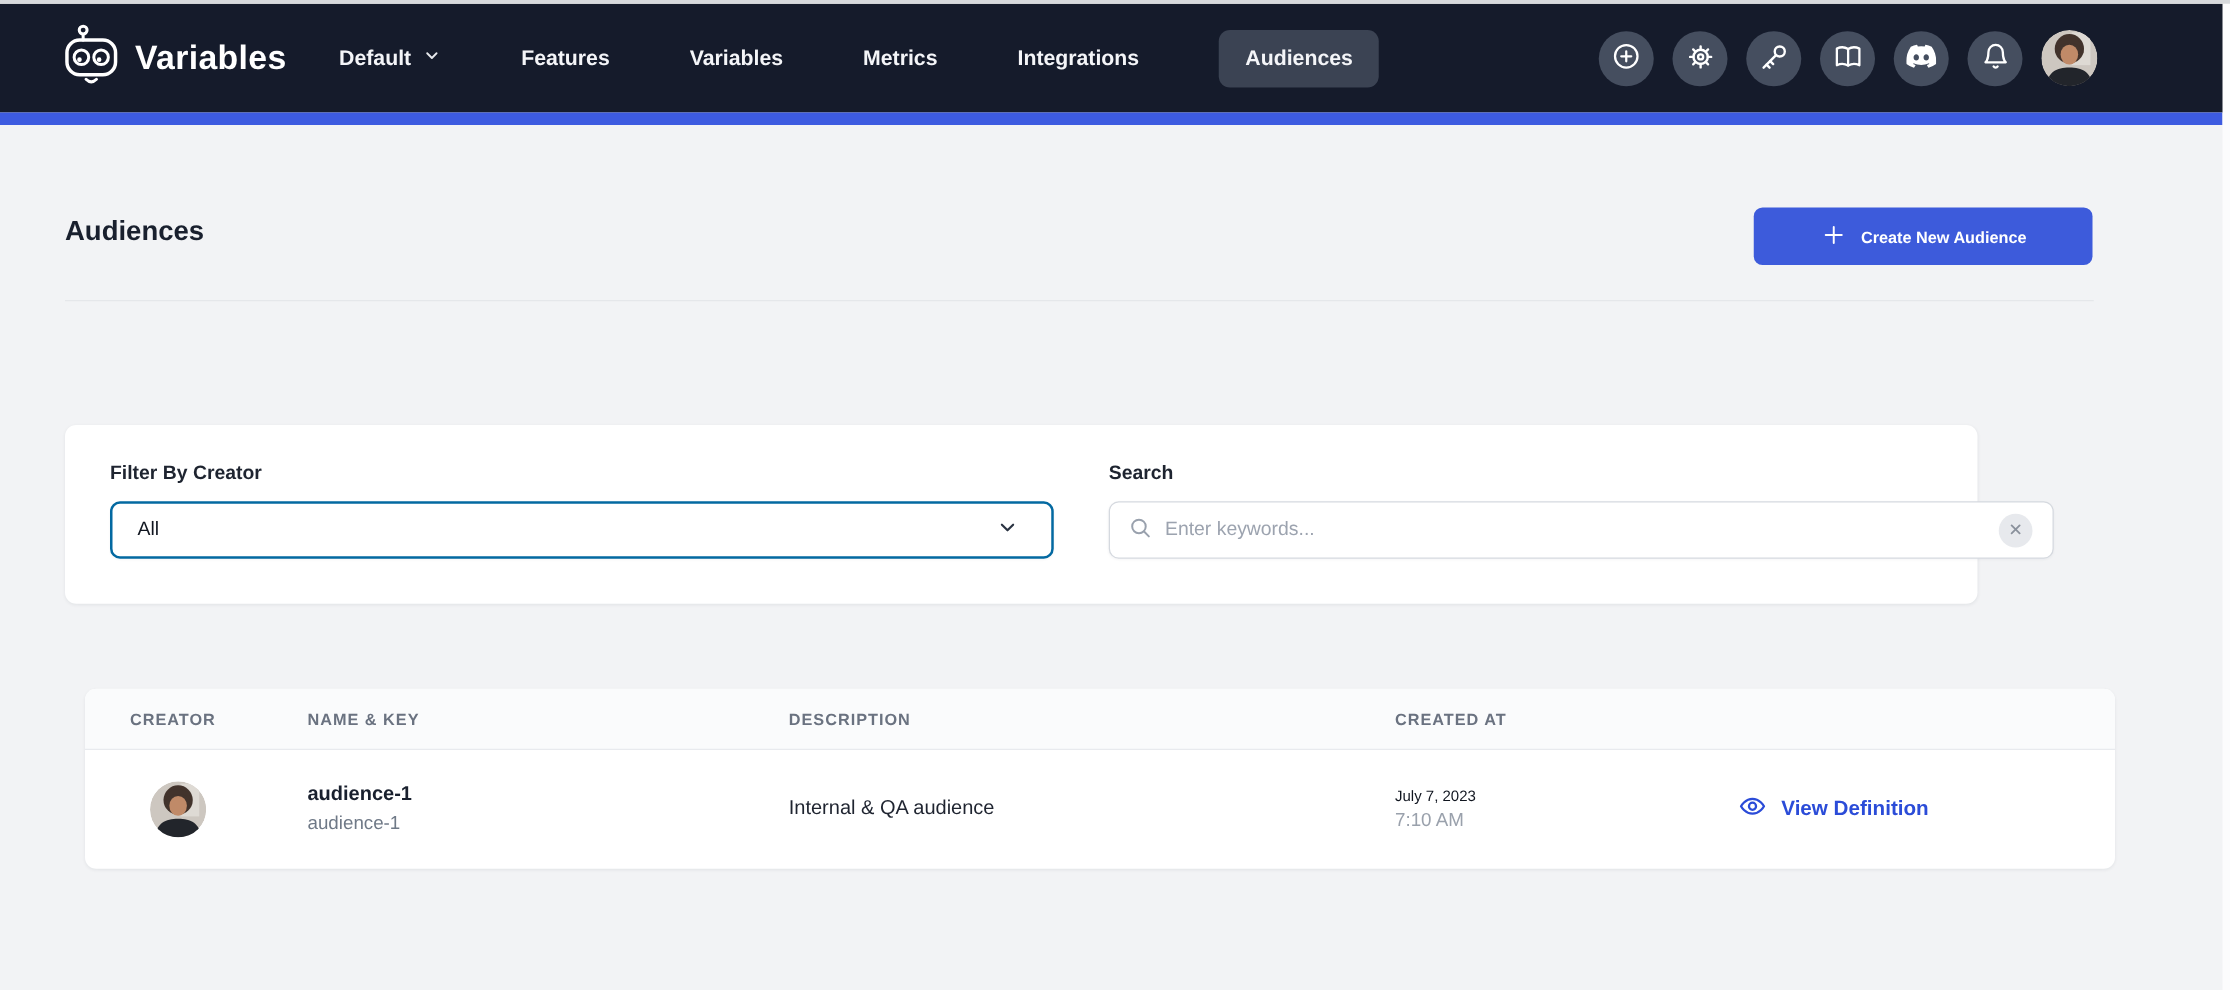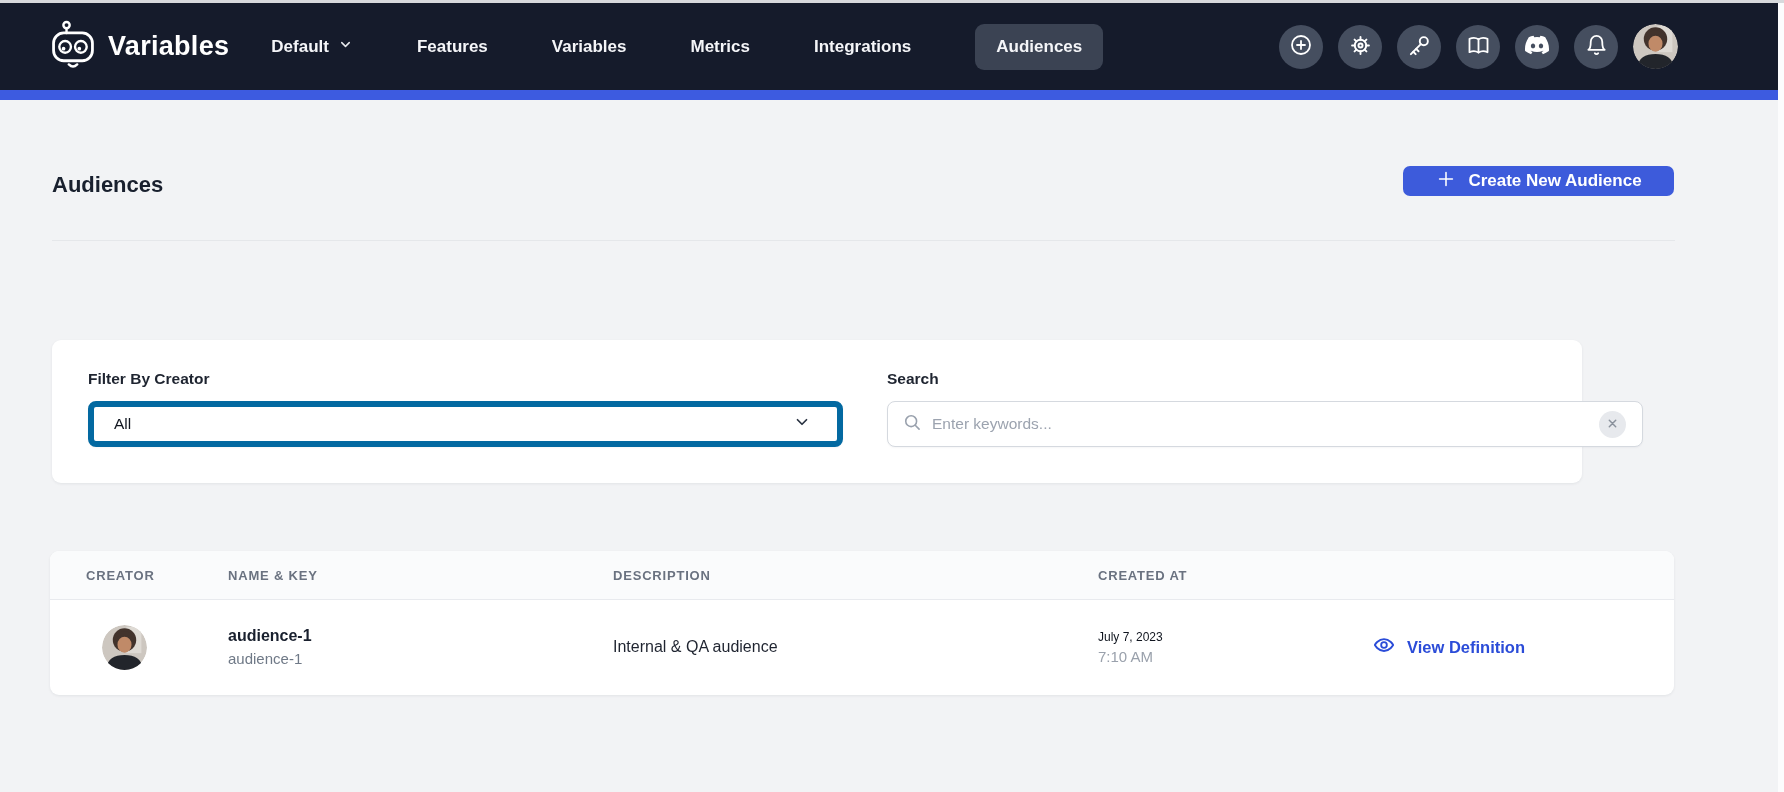--- a/index.html
+++ b/index.html
@@ -23,47 +23,47 @@
   .icon-circle { width:44px; height:44px; border-radius:50%; background:#454E5F; border:none;
                  display:flex; align-items:center; justify-content:center; cursor:pointer; flex:0 0 auto; }
   .avatar { width:45px; height:45px; border-radius:50%; overflow:hidden; cursor:pointer; flex:0 0 auto; }
   .avatar svg { display:block; }
 
   
   .accent-bar { position:absolute; top:90px; left:0; width:1778px; height:10px; background:#3D5BE0; }
 
   
   .page-title { position:absolute; left:52px; top:172px; font-size:22px; font-weight:700; color:#19202E; }
-  .create-btn { position:absolute; left:1403px; top:166px; width:271px; height:30px;
+  .create-btn { position:absolute; left:1403px; top:166px; width:271px; height:46px;
                 background:#3D5BDB; color:#fff; border:none; border-radius:7px; cursor:pointer;
                 display:flex; align-items:center; justify-content:center; gap:11px;
-                font-family:"Liberation Sans",sans-serif; font-size:17px; font-weight:700; }
+                font-family:"Liberation Sans",sans-serif; font-size:13px; font-weight:700; }
   .header-divider { position:absolute; left:52px; top:240px; width:1623px; height:1px; background:#E5E7EA; }
 
   
   .filter-card { position:absolute; left:52px; top:340px; width:1530px; height:143px;
                  background:#fff; border-radius:9px; box-shadow:0 1px 3px rgba(20,24,40,.07); }
   .filter-col { position:absolute; top:30px; }
   .filter-col.left  { left:36px;  width:755px; }
   .filter-col.right { left:835px; width:756px; }
   .field-label { display:block; font-size:15.5px; font-weight:700; color:#1E2430; margin-bottom:13px; }
-  .select { height:46px; border:6px solid #0369a1; border-radius:8px; background:#fff;
+  .select { height:46px; border:2px solid #0369a1; border-radius:8px; background:#fff;
             display:flex; align-items:center; justify-content:space-between;
             padding:0 26px 0 20px; cursor:pointer; box-shadow:0 1px 2px rgba(20,24,40,.04); }
   .select-value { font-size:15.5px; font-weight:500; color:#10151F; }
   .search-box { height:46px; border:1px solid #D5D9DF; border-radius:8px; background:#fff;
                 display:flex; align-items:center; padding:0 16px 0 14px; box-shadow:0 1px 2px rgba(20,24,40,.04); }
   .search-box input { flex:1; border:none; outline:none; font-family:"Liberation Sans",sans-serif;
                       font-size:15.5px; color:#10151F; margin-left:10px; background:transparent; }
   .search-box input::placeholder { color:#9CA3AF; }
   .clear-btn { width:27px; height:27px; border-radius:50%; background:#E7E9ED; border:none;
                display:flex; align-items:center; justify-content:center; cursor:pointer; flex:0 0 auto; }
 
   
-  .table-card { position:absolute; left:50px; top:551px; width:1624px; height:144px;
+  .table-card { position:absolute; left:68px; top:551px; width:1624px; height:144px;
                 background:#fff; border-radius:9px; box-shadow:0 1px 3px rgba(20,24,40,.07); overflow:hidden; }
   .thead, .trow { display:grid; grid-template-columns:142px 385px 485px 273px 1fr;
                   align-items:center; padding-left:36px; }
   .thead { height:49px; background:#FAFBFC; border-bottom:1px solid #E8EAEE; }
   .th { font-size:13px; font-weight:700; color:#6A7280; letter-spacing:.8px; }
   .trow { height:94px; cursor:default; }
   .cell-name .name { font-size:16px; font-weight:700; color:#19202E; }
   .cell-name .key  { font-size:15px; color:#6F7987; margin-top:5px; }
   .cell-desc { font-size:16px; color:#1F2430; }
   .cell-created .date { font-size:12px; color:#10151F; }

